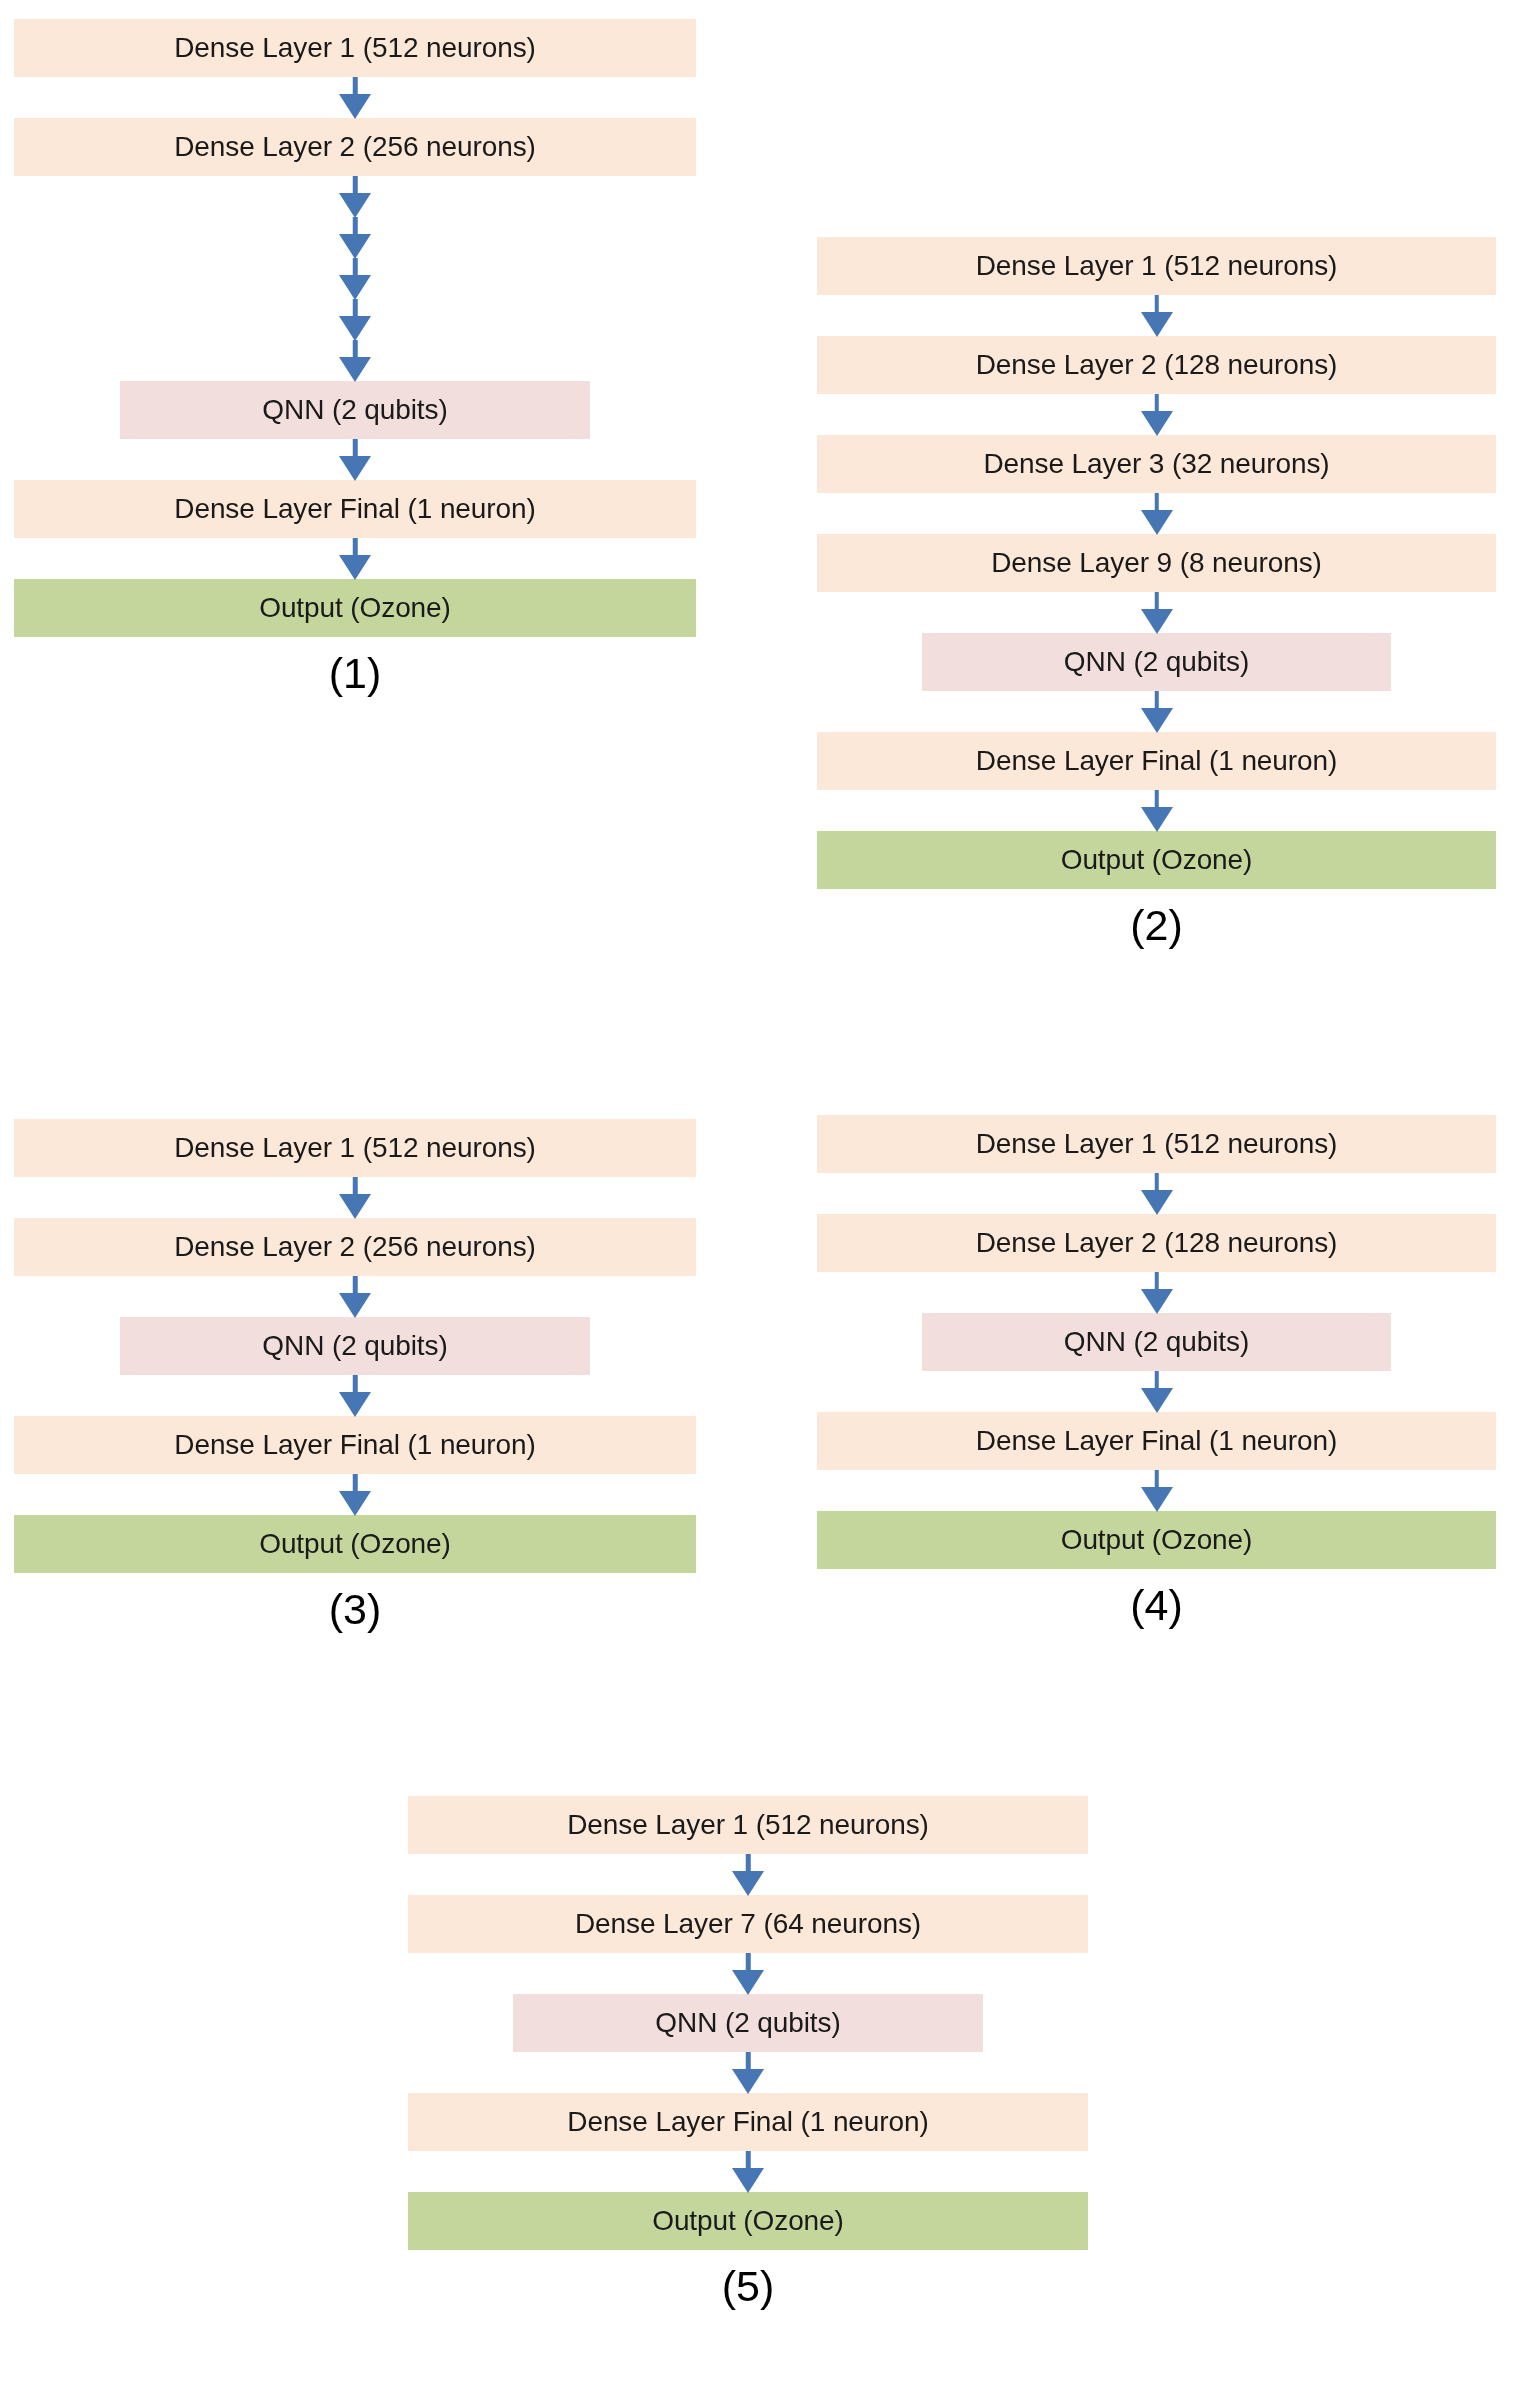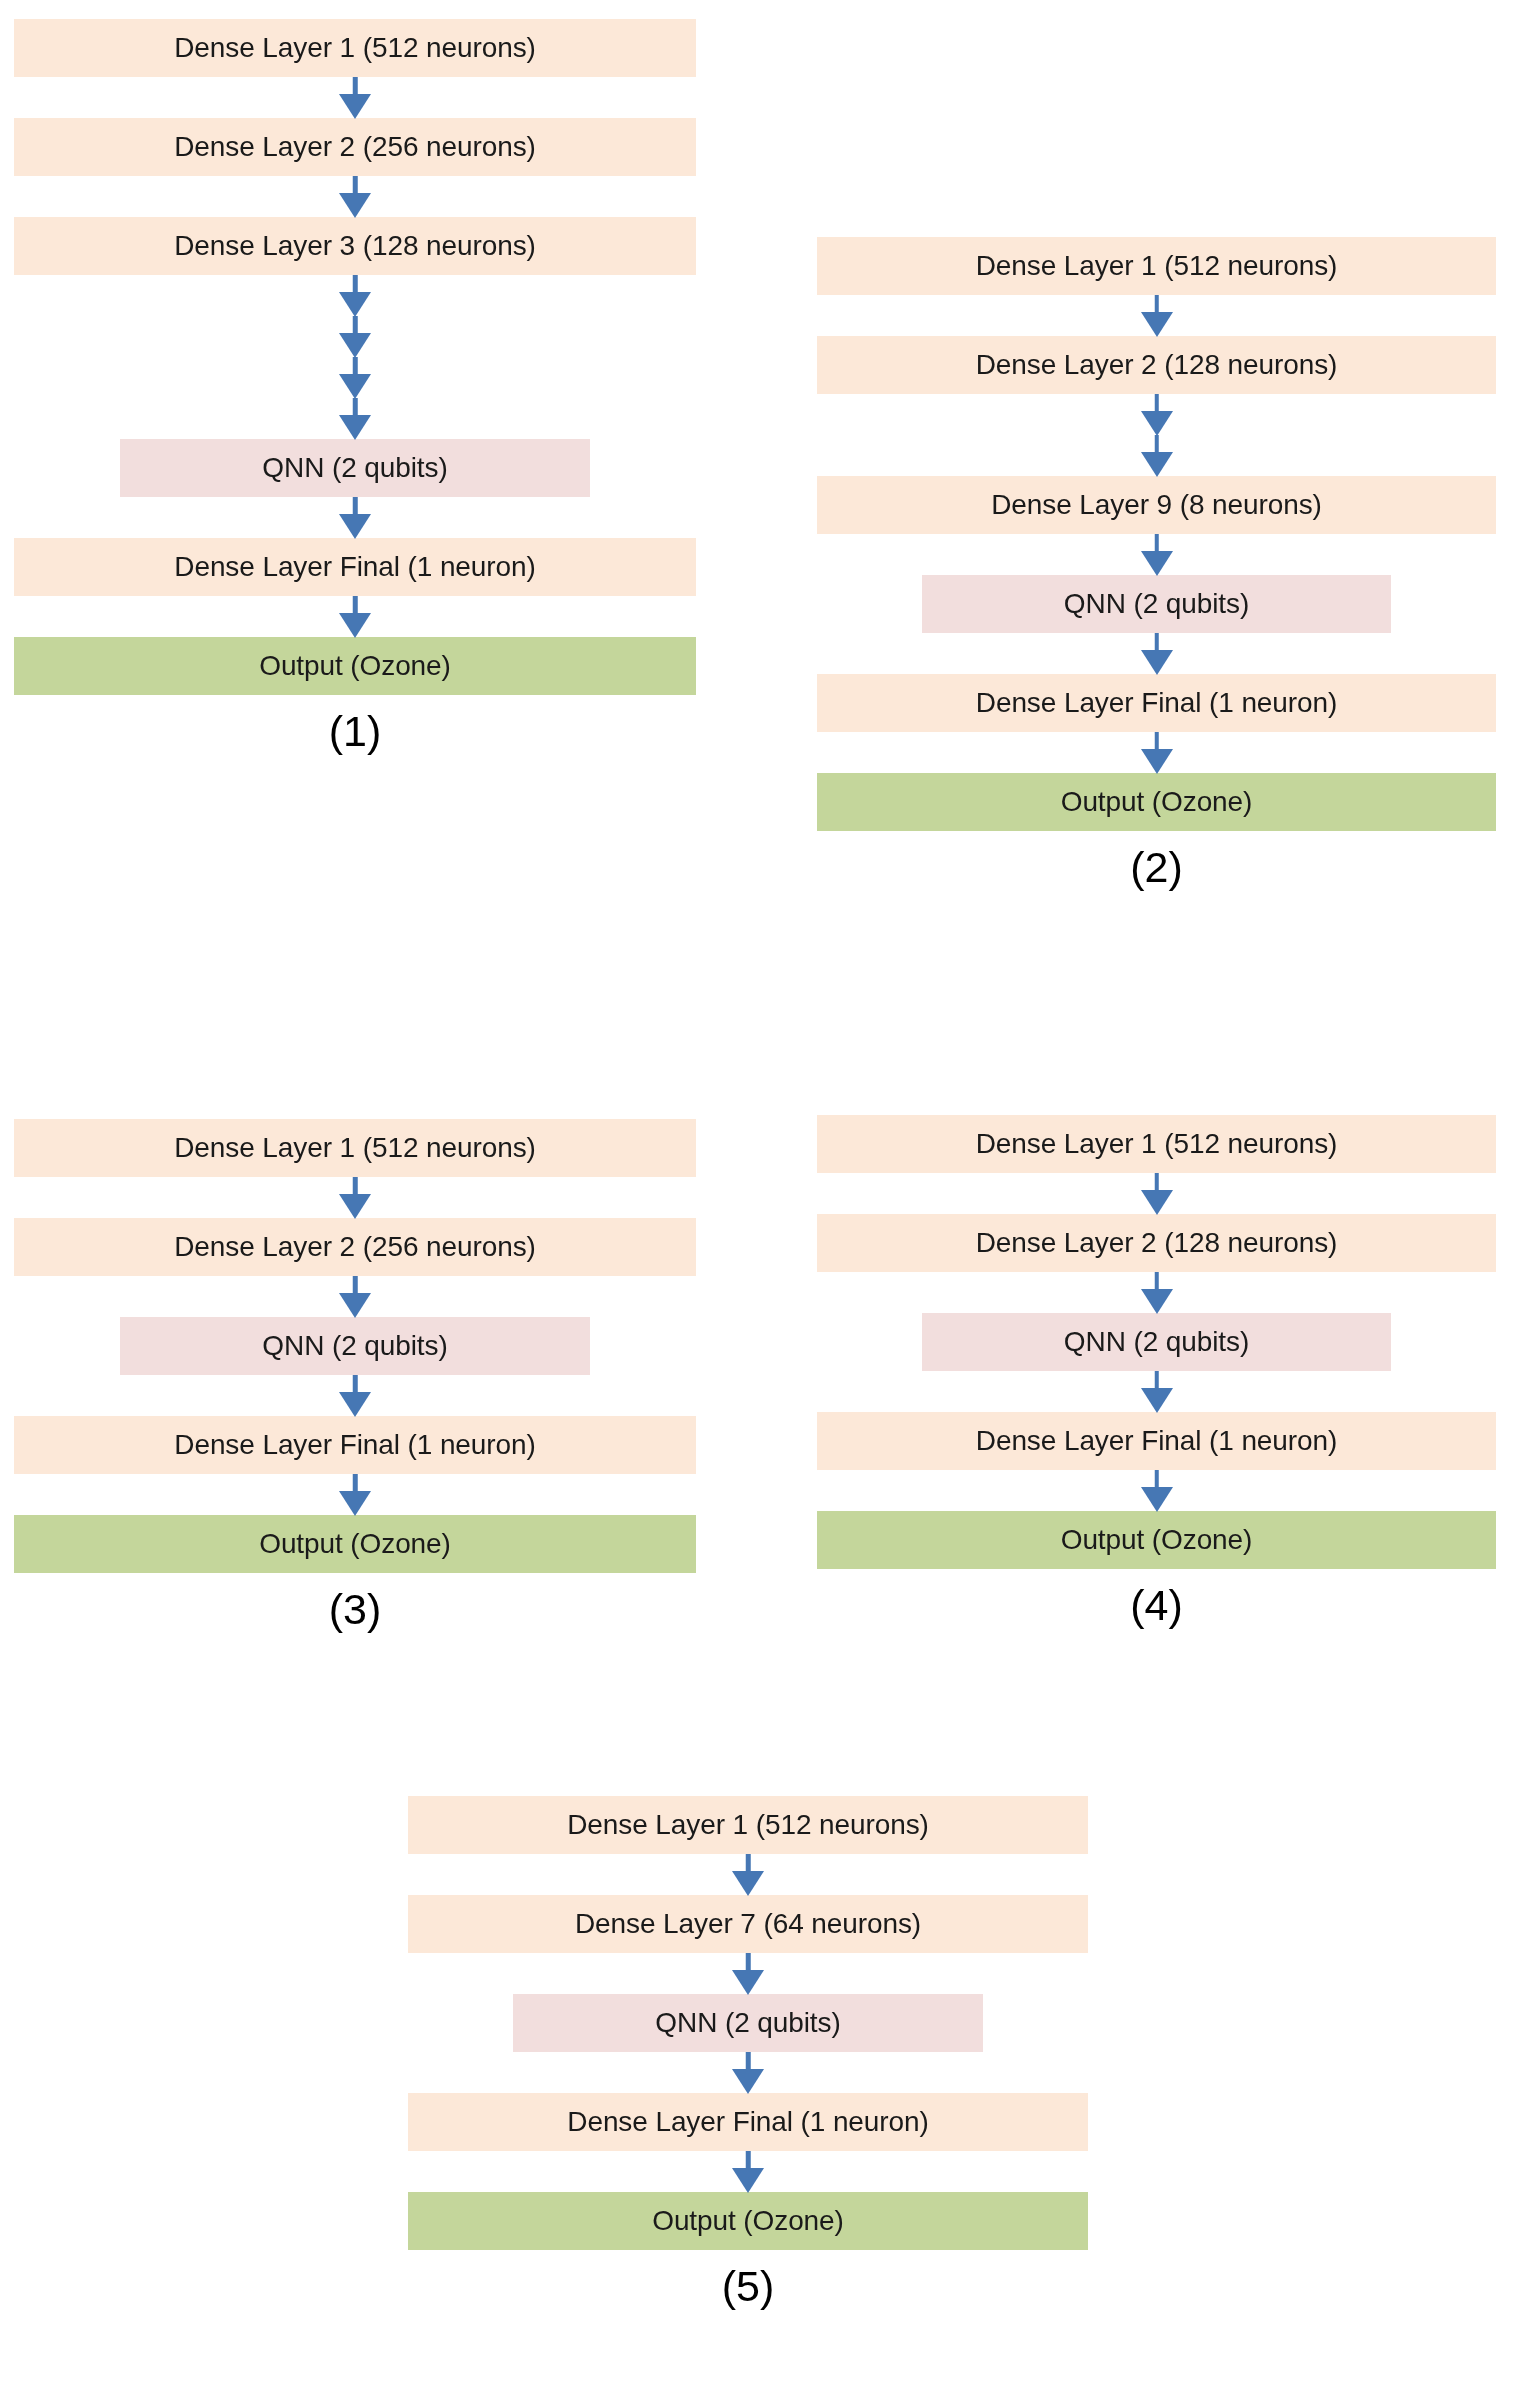--- a/index.html
+++ b/index.html
@@ -101,21 +101,20 @@
       <div class="node dense">Dense Layer 1 (512 neurons)</div>
       <div class="arrow">
         <div class="shaft"></div>
         <div class="head"></div>
       </div>
       <div class="node dense">Dense Layer 2 (256 neurons)</div>
       <div class="arrow">
         <div class="shaft"></div>
         <div class="head"></div>
       </div>
-      <div class="node dense">Dense Layer 3 (128 neurons)</div>
       <div class="arrow">
         <div class="shaft"></div>
         <div class="head"></div>
       </div>
       <div class="arrow">
         <div class="shaft"></div>
         <div class="head"></div>
       </div>
       <div class="arrow">
         <div class="shaft"></div>
@@ -142,20 +141,21 @@
       <div class="node dense">Dense Layer 1 (512 neurons)</div>
       <div class="arrow">
         <div class="shaft"></div>
         <div class="head"></div>
       </div>
       <div class="node dense">Dense Layer 2 (128 neurons)</div>
       <div class="arrow">
         <div class="shaft"></div>
         <div class="head"></div>
       </div>
+      <div class="node dense">Dense Layer 3 (32 neurons)</div>
       <div class="arrow">
         <div class="shaft"></div>
         <div class="head"></div>
       </div>
       <div class="node dense">Dense Layer 9 (8 neurons)</div>
       <div class="arrow">
         <div class="shaft"></div>
         <div class="head"></div>
       </div>
       <div class="node qnn">QNN (2 qubits)</div>

